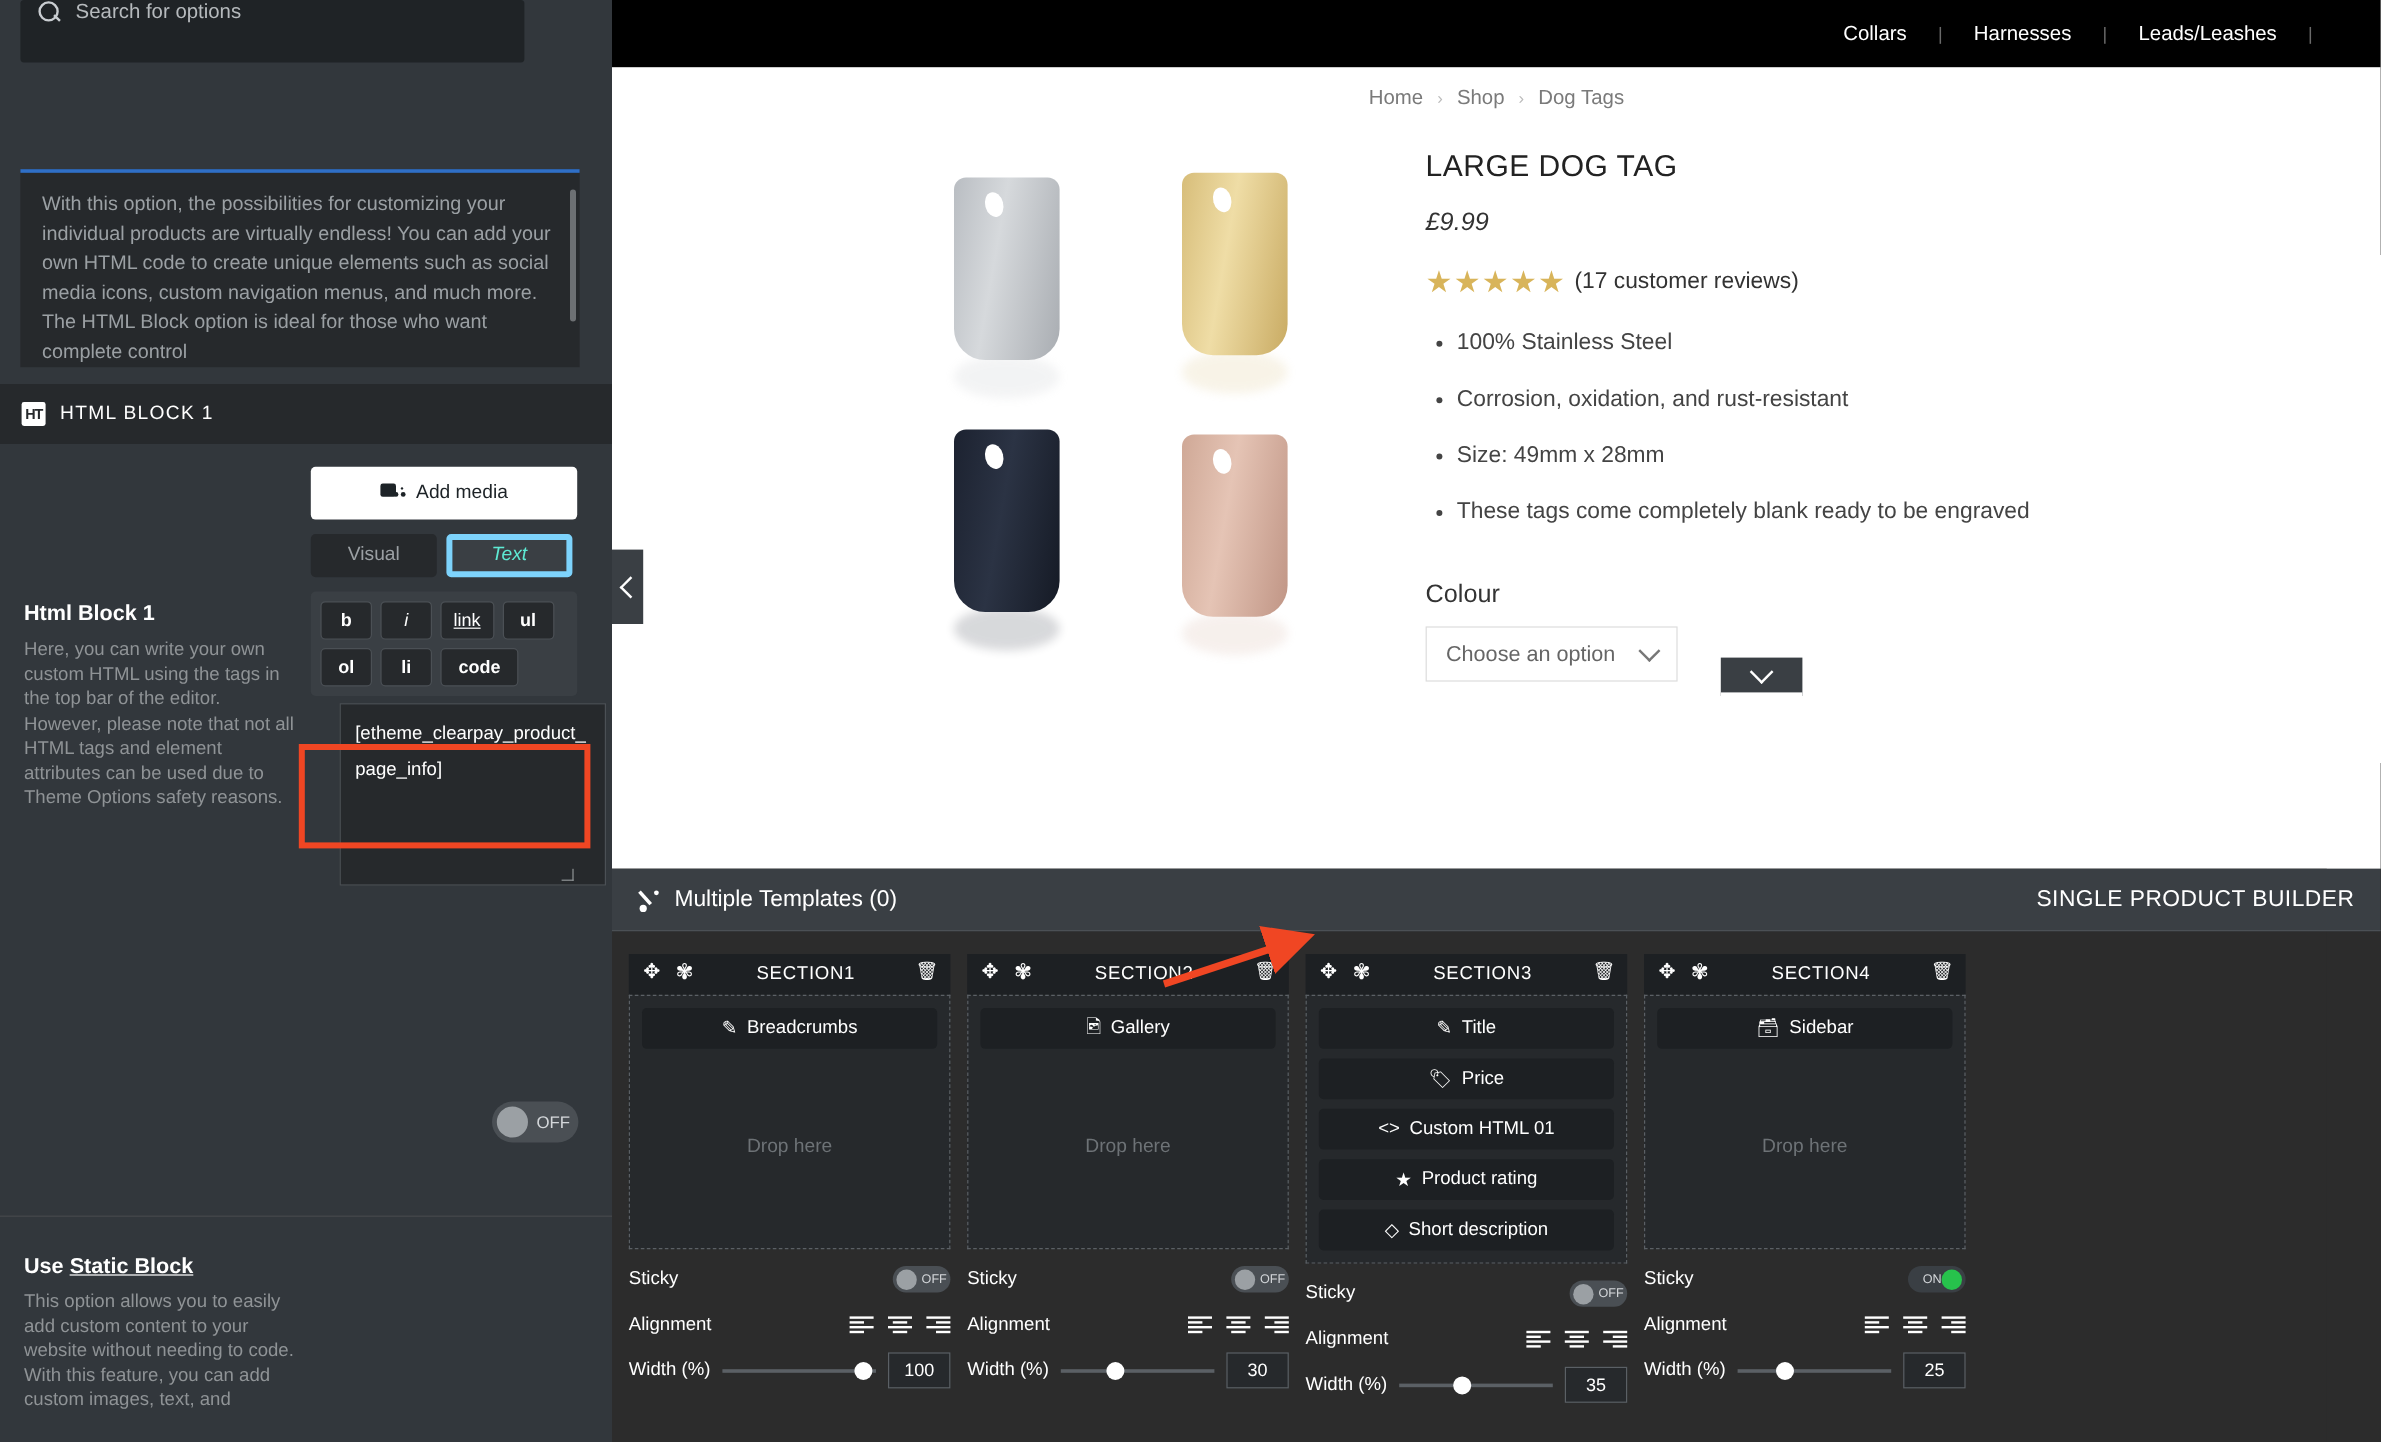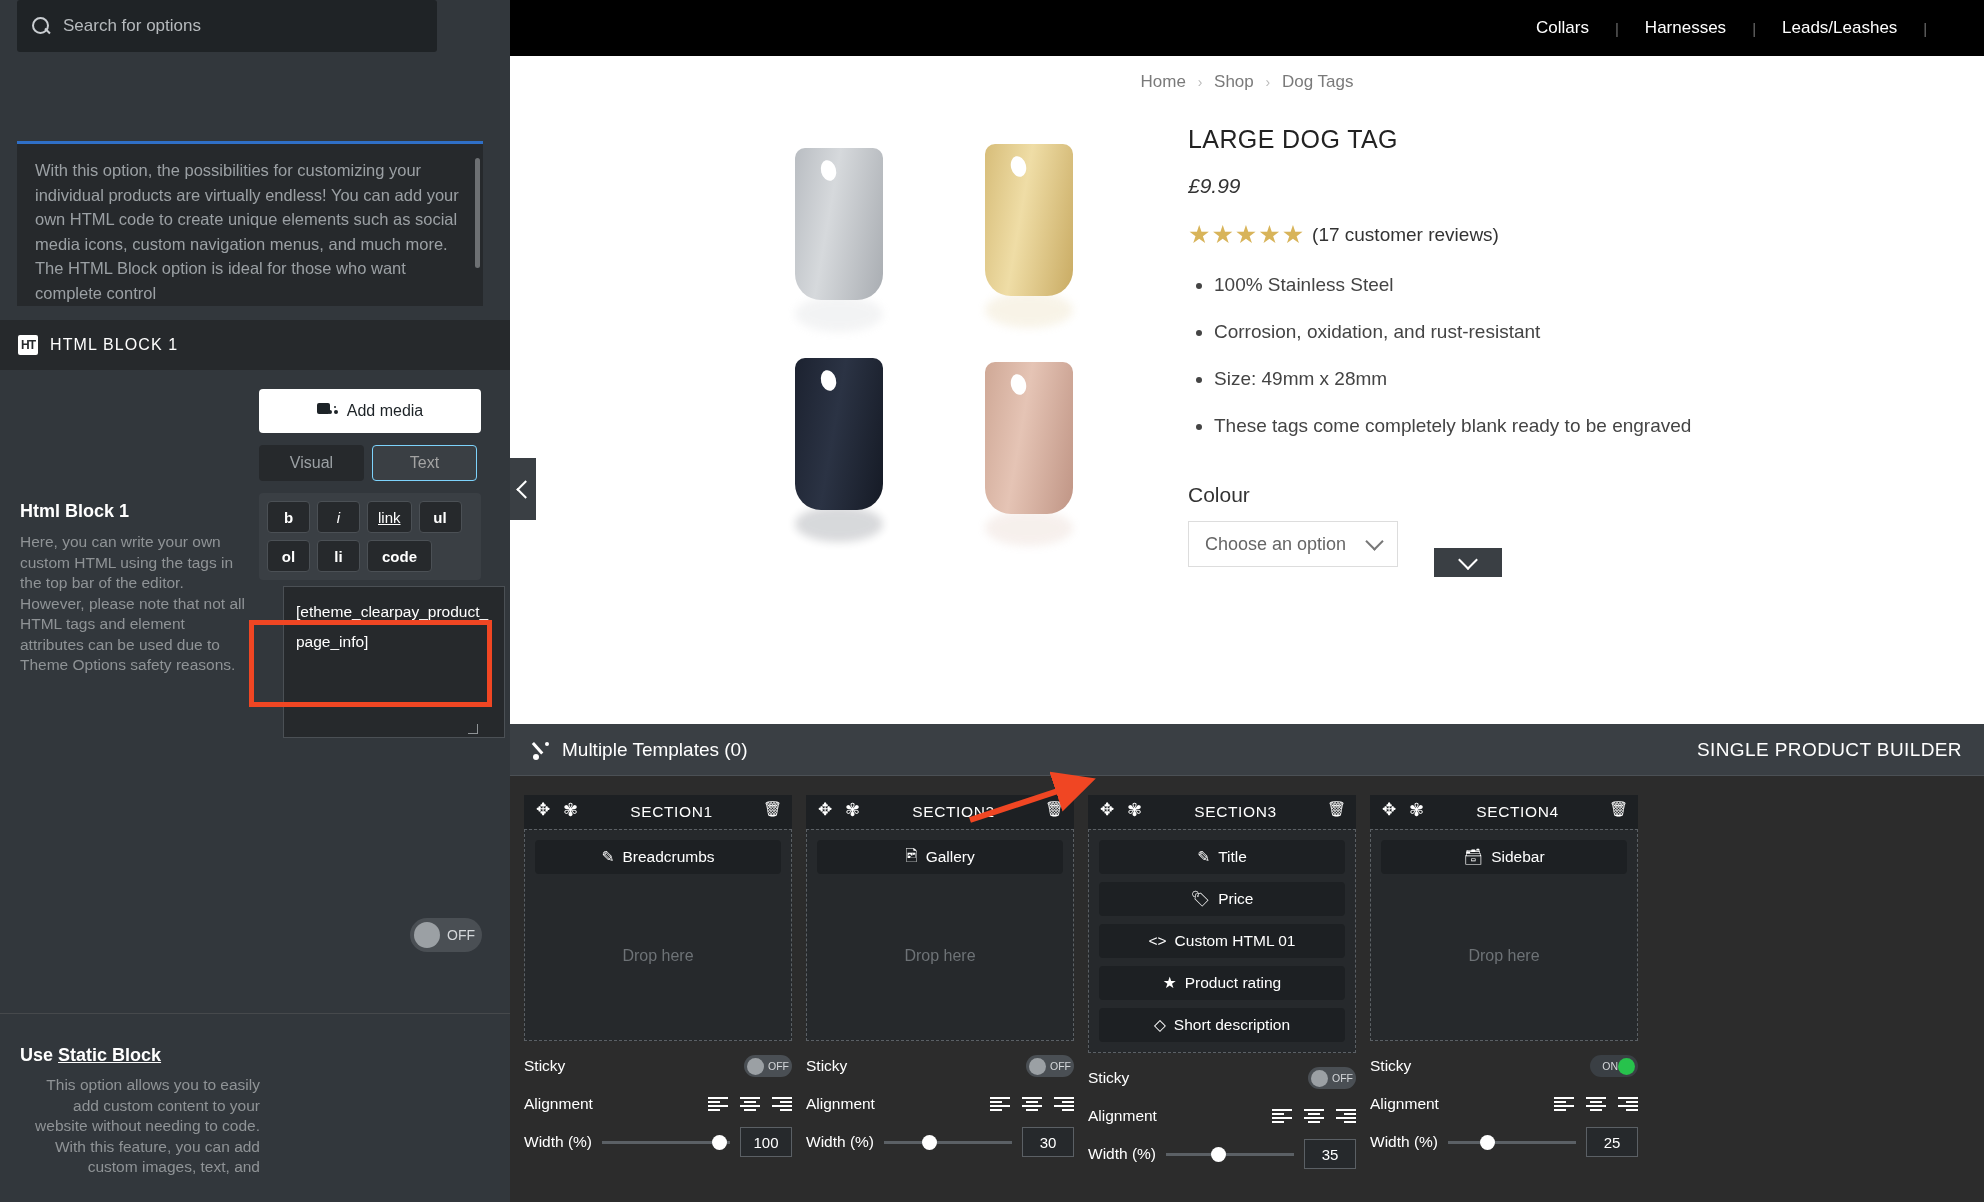--- a/index.html
+++ b/index.html
@@ -14,21 +14,21 @@
   
   .left-panel {
     position: absolute; left: 0; top: 0;
     width: 510px; height: 1202px;
     background: #32373c;
     overflow: hidden;
   }
   .search-row {
     position: absolute; left: 17px; top: 0; width: 420px; height: 52px;
     background: #1f2326; border-radius: 3px;
-    display: flex; align-items: center; padding: 0 14px;
+    display: flex; align-items: flex-start; padding: 0 14px;
   }
   .search-icon { width: 20px; height: 20px; flex: 0 0 20px; position: relative; margin-right: 12px; }
   .search-icon::before {
     content:''; position:absolute; left:1px; top:1px; width:13px; height:13px;
     border:2px solid #c9cdd1; border-radius:50%;
   }
   .search-icon::after {
     content:''; position:absolute; left:13px; top:14px; width:7px; height:2px;
     background:#c9cdd1; transform: rotate(45deg);
   }
@@ -84,21 +84,21 @@
   .media-icon { width:20px;height:18px; position:relative; flex:0 0 20px; }
   .media-icon::before{ content:''; position:absolute; left:0; top:1px; width:13px;height:11px;background:#1d2327;border-radius:2px;}
   .media-icon::after{ content:''; position:absolute; left:11px; top:8px; width:4px;height:4px;border-radius:50%;background:#1d2327;box-shadow:5px -5px 0 -1px #1d2327, 6px 0 0 0 #1d2327;}
 
   .tabs { display:flex; gap:8px; margin-top:12px; }
   .tab {
     width:105px;height:36px;border-radius:4px;display:flex;align-items:center;justify-content:center;
     font-size:16px; cursor:pointer;
   }
   .tab.visual { background:#26292c; color:#9ba0a4; }
-  .tab.text { background:#3a3f44; color:#a3a3a3; border:1px solid #7dd3fc; }
+  .tab.text { background:#3a3f44; color:#5eead4; border:5px solid #7dd3fc;font-style:italic; }
 
   .quicktags {
     margin-top:12px; background:#3a3f44; border-radius:4px; padding:8px;
     display:flex; flex-wrap:wrap; gap:7px; width:222px;
   }
   .qt {
     background:#26292c; border:1px solid #4b5055; border-radius:4px;
     min-width:43px; height:32px; padding:0 10px;
     display:flex;align-items:center;justify-content:center;
     color:#fff; font-size:15px; cursor:pointer;
@@ -120,21 +120,21 @@
     cursor: nwse-resize;
   }
   .red-highlight {
     position:absolute; left:249px; top:620px; width:243px; height:87px;
     border:5px solid #f04623; pointer-events:none; z-index:5;
   }
 
   .static-block { position:absolute; left:20px; top:1045px; width:240px; }
   .static-block h4 { color:#fff; font-size:18px; font-weight:bold; margin-bottom:9px; }
   .static-block h4 u { text-decoration: underline; }
-  .static-block p { color:#8f9396; font-size:15.5px; line-height:20.5px;text-align:right; }
+  .static-block p { color:#8f9396; font-size:15.5px; line-height:20.5px; }
   .left-divider { position:absolute; left:0; top:1013px; width:510px; height:1px; background:#46494c; }
 
   .off-toggle-left {
     position:absolute; left:410px; top:918px; display:flex; align-items:center;
     background:#4a4f54; border-radius:18px; width:72px; height:34px; cursor:pointer;
   }
   .off-toggle-left .knob { width:26px;height:26px;border-radius:50%;background:#9ba0a4; margin-left:4px; }
   .off-toggle-left .txt { color:#d4d7da; font-size:14px; margin-left:7px; }
 
   

